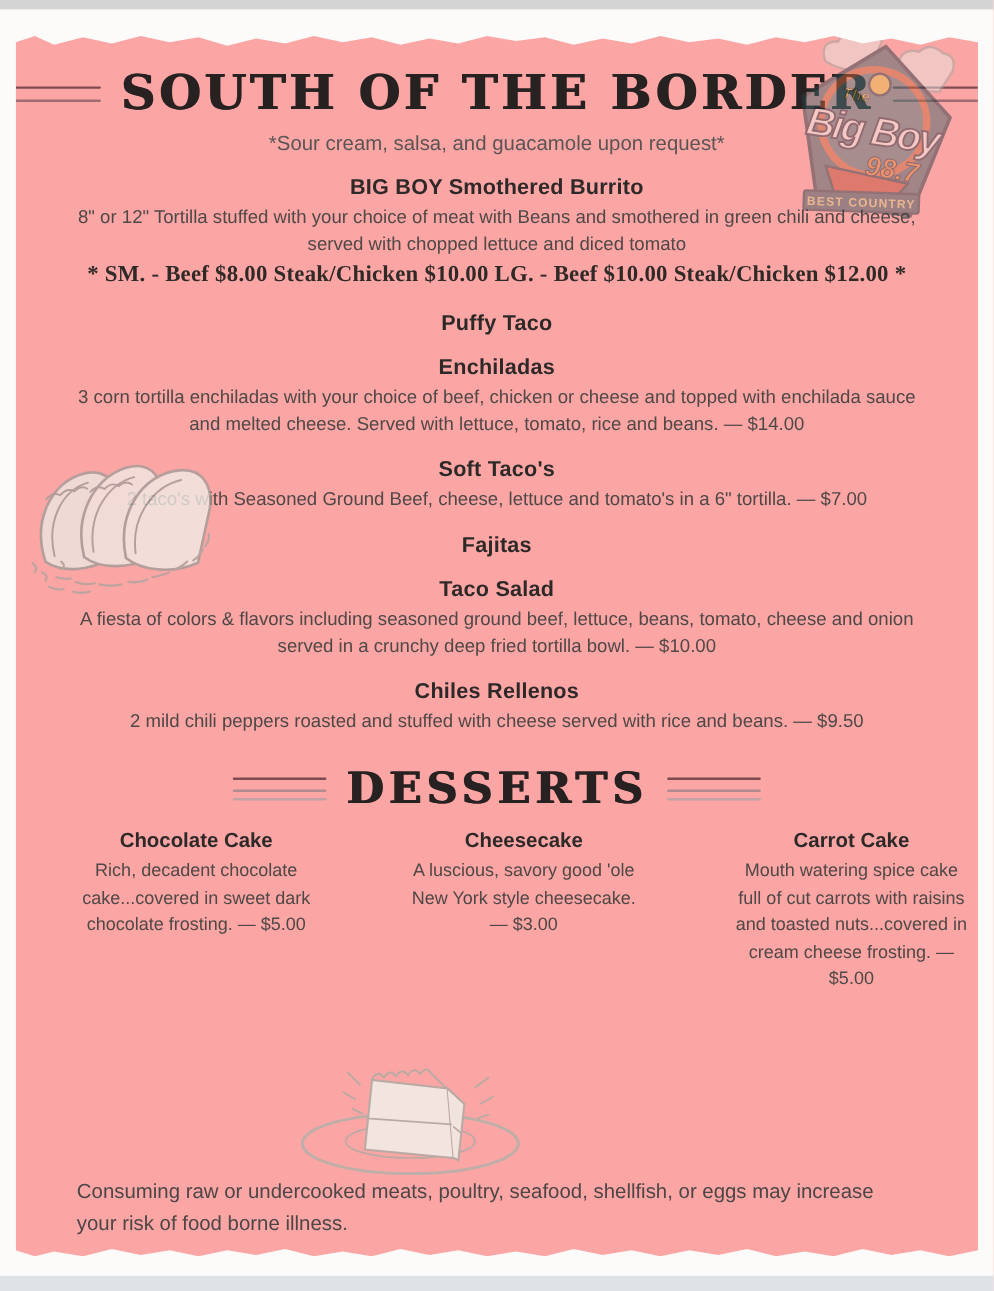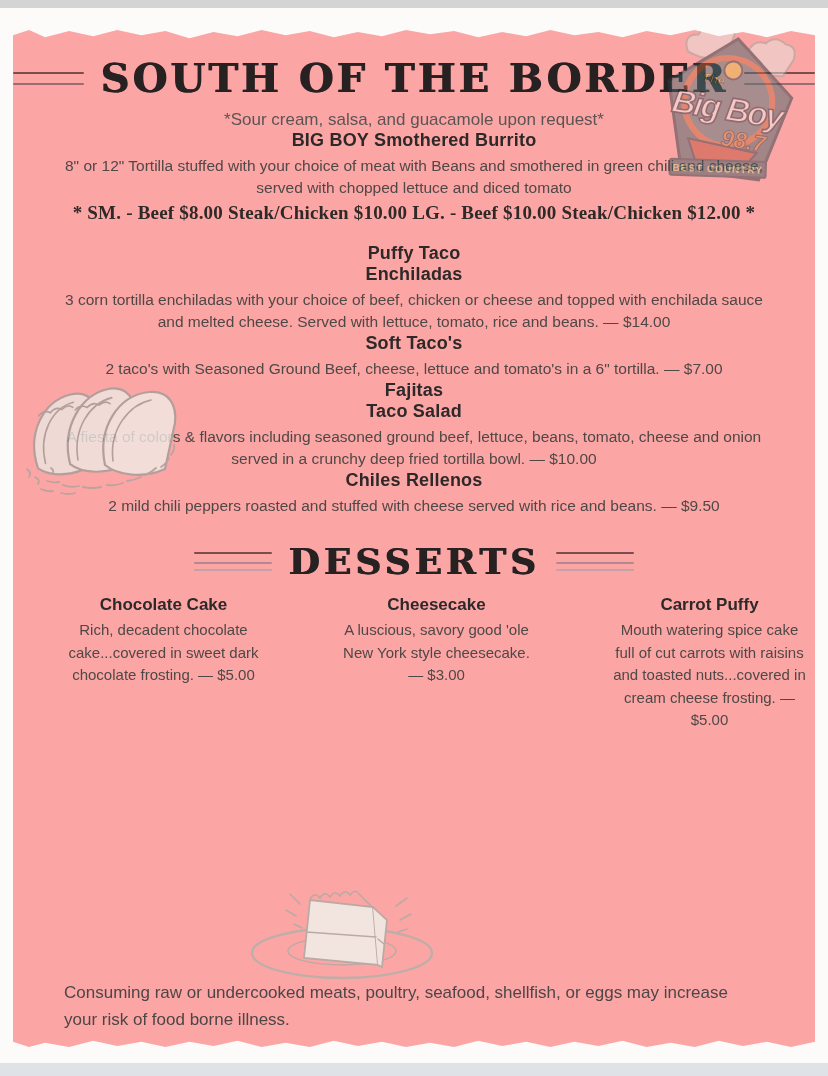--- a/index.html
+++ b/index.html
@@ -37,21 +37,21 @@
 
   .big-title{
     font-family:"DejaVu Serif",serif;font-weight:bold;color:#272122;
     font-size:40px;line-height:1;letter-spacing:3px;white-space:nowrap;
     text-shadow:1px 0 0 #272122;
   }
   .desserts-title{font-size:36px;letter-spacing:4px;}
 
   .note{margin-top:12px;font-size:17px;color:#5a5554;}
 
-  .item{}
+  .item{margin-top:16px;}
   .item-name{font-size:18px;font-weight:bold;color:#2e2929;letter-spacing:0.2px;}
   .item-desc{margin:4px auto 0;max-width:706px;font-size:15.5px;line-height:1.42;color:#4e4846;}
   .price-note{
     margin-top:3px;font-family:"Liberation Serif",serif;font-weight:bold;
     font-size:19px;color:#2f2a27;letter-spacing:0.2px;
   }
 
   .desserts-hdr{margin-top:26px;}
   .desserts-grid{margin-top:16px;display:flex;justify-content:center;gap:28px;}
   .dessert-col{width:200px;margin-left:45px;}
@@ -143,21 +143,21 @@
       <div class="desserts-grid">
         <div class="dessert-col">
           <div class="dessert-name">Chocolate Cake</div>
           <div class="dessert-desc">Rich, decadent chocolate cake...covered in sweet dark chocolate frosting.  — $5.00</div>
         </div>
         <div class="dessert-col">
           <div class="dessert-name">Cheesecake</div>
           <div class="dessert-desc">A luscious, savory good 'ole New York style cheesecake.  — $3.00</div>
         </div>
         <div class="dessert-col">
-          <div class="dessert-name">Carrot Puffy</div>
+          <div class="dessert-name">Carrot Cake</div>
           <div class="dessert-desc">Mouth watering spice cake full of cut carrots with raisins and toasted nuts...covered in cream cheese frosting.  — $5.00</div>
         </div>
       </div>
 
       <svg class="tacos-art" viewBox="0 0 175 130">
         <g fill="none" stroke="#a39d99" stroke-width="2.2" stroke-linecap="round">
           <g transform="translate(2,10) rotate(-6 45 55)">
             <path d="M12,82 C4,46 24,16 52,12 C70,10 78,22 76,38 L68,84 C46,94 24,92 12,82 Z" fill="#ece6e1"></path>
             <path d="M20,78 C16,48 32,24 54,20" stroke-width="1.6"></path>
             <path d="M18,30 q6,-6 12,-2 q6,-6 12,-2 q6,-5 11,-1" stroke-width="1.6"></path>

